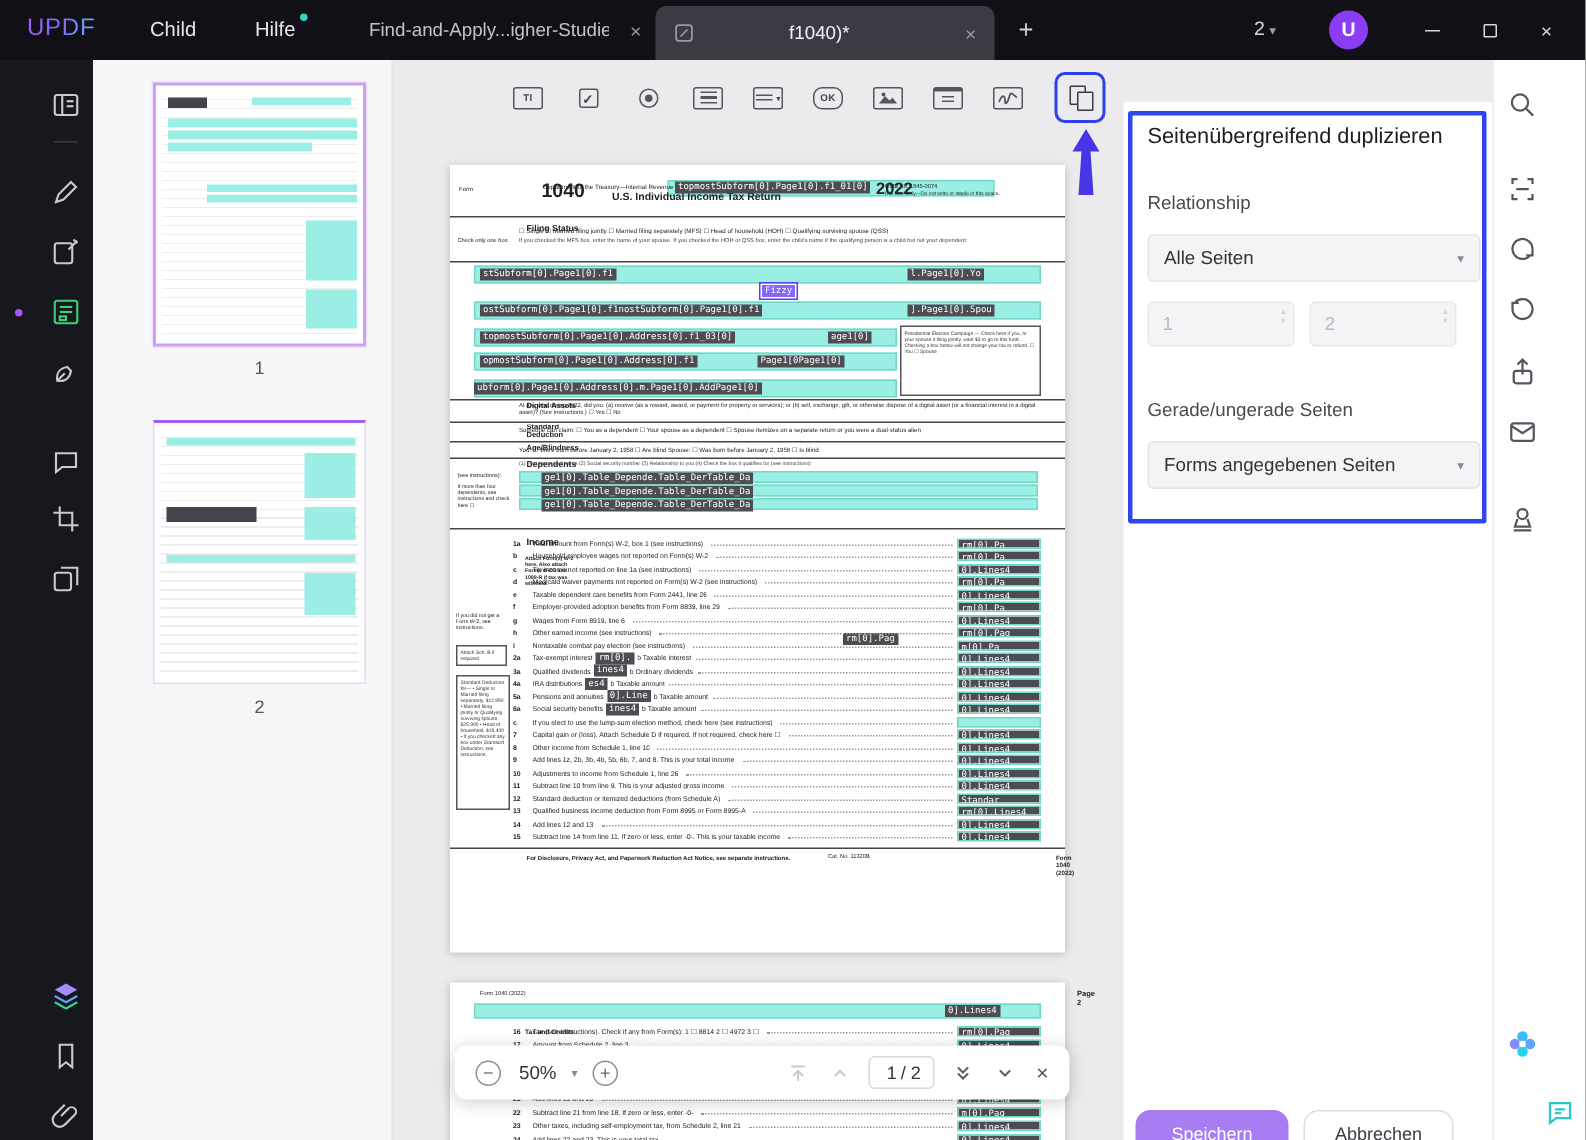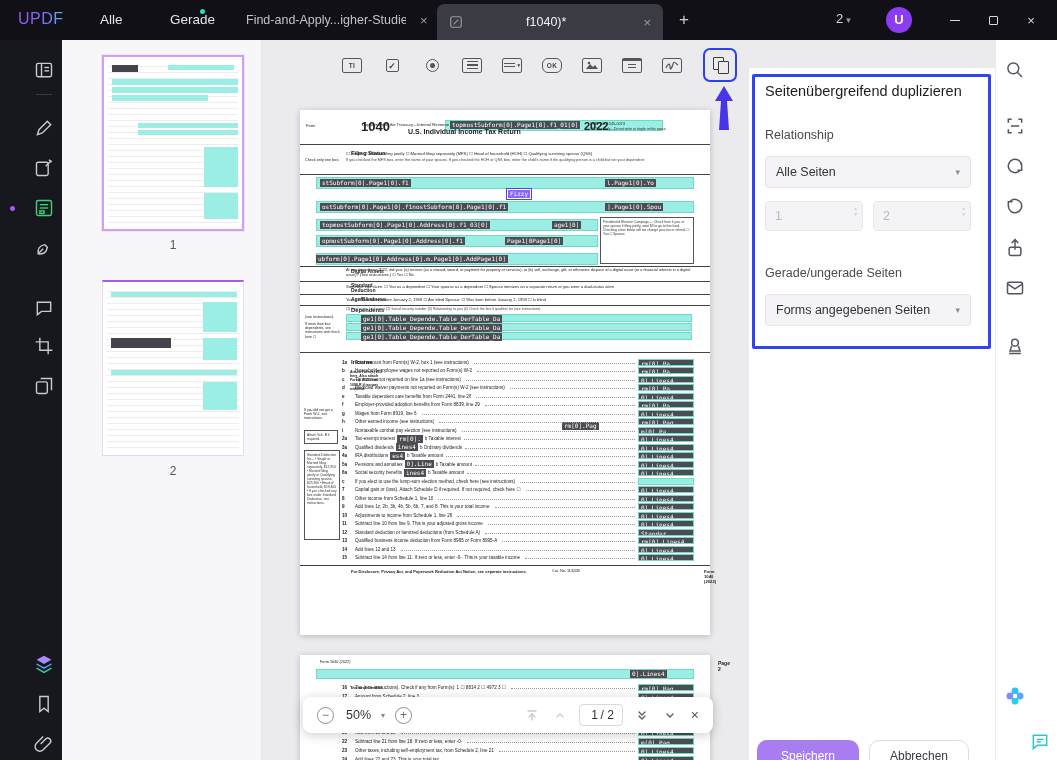--- a/index.html
+++ b/index.html
@@ -90,42 +90,42 @@
   .pgbox input { width:12px; border:none; font-size:12px; text-align:center; color:#333; background:transparent; font-family:inherit; }
   .zx { font-size:14px; color:#55555c; margin-left:2px; }
   .znav { display:flex; align-items:center; justify-content:center; width:18px; height:18px; }
   .sp { flex:1; }
 
   
   .props { position:absolute; left:748px; top:40px; width:247px; height:720px; background:#fff; border-left:1px solid #e8e8ec;margin-top:28px; }
   .hl-outline { position:absolute; left:3px; top:6px; width:239px; height:275px; border:3px solid #2f46ee; border-radius:2px; }
   .p-title { position:absolute; left:16px; top:15px; font-size:14.5px; color:#1d1d20; font-weight:normal; }
   .p-label { position:absolute; left:16px; font-size:12.5px; color:#4a4a50; }
-  .dd { position:absolute; left:16px; width:206px; height:32px; background:#f4f4f6; border:1px solid #e4e4e9; border-radius:4px; display:flex; align-items:center; justify-content:space-between; padding:0 10px; font-size:12.5px; color:#333; }
+  .dd { position:absolute; left:16px; width:222px; height:32px; background:#f4f4f6; border:1px solid #e4e4e9; border-radius:4px; display:flex; align-items:center; justify-content:space-between; padding:0 10px; font-size:12.5px; color:#333; }
   .dd .caret { color:#8a8a92; font-size:9px; }
   .numwrap { position:absolute; width:98px; height:30px; }
   .numwrap input { width:100%; height:100%; background:#f4f4f6; border:1px solid #e7e7ec; border-radius:4px; color:#b9b9c2; font-size:12.5px; padding:0 18px 0 9px; font-family:inherit; }
   .spin { position:absolute; right:6px; top:4px; display:flex; flex-direction:column; line-height:6px; font-size:5.5px; color:#cfcfd6; }
   .btn { position:absolute; top:672px; height:31px; border-radius:10px; font-size:12px; font-family:inherit; display:flex; align-items:center; justify-content:center; cursor:default; }
   .btn.primary { left:8px; width:102px; background:#a87df2; color:#fff; border:none; }
   .btn.secondary { left:120px; width:100px; background:#fff; color:#3a3a40; border:1px solid #dcdce2; }
 
   
   .right-rail { position:absolute; left:995px; top:40px; width:62px; height:720px; background:#fff; border-left:1px solid #ececf0; }
   .rr-icon { position:absolute; left:9px; width:20px; height:20px; color:#55555e; }
 </style>
 </head>
 <body>
 
 <div class="app">
 
   <header class="titlebar">
     <div class="logo">UPDF</div>
-    <div class="menu-item" style="left:100px;">Alle</div>
-    <div class="menu-item" style="left:170px;">Gerade</div>
+    <div class="menu-item" style="left:100px;">Child</div>
+    <div class="menu-item" style="left:170px;">Hilfe</div>
     <div class="help-dot"></div>
 
     <div class="tab" style="left:240px; width:196px; padding-left:6px;">
       <span style="overflow:hidden; white-space:nowrap; max-width:160px;">Find-and-Apply...igher-Studies*</span>
       <span class="x">×</span>
     </div>
 
     <div class="tab active" style="left:437px; width:226px; padding:0 12px; justify-content:space-between;">
       <svg width="14" height="14" viewBox="0 0 24 24" fill="none" stroke="#9a9aa2" stroke-width="2">
           <rect x="3" y="3" width="18" height="18" rx="3"></rect>

